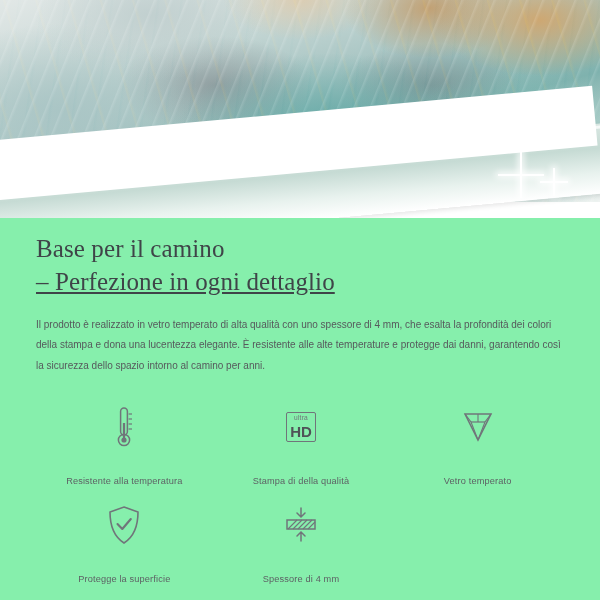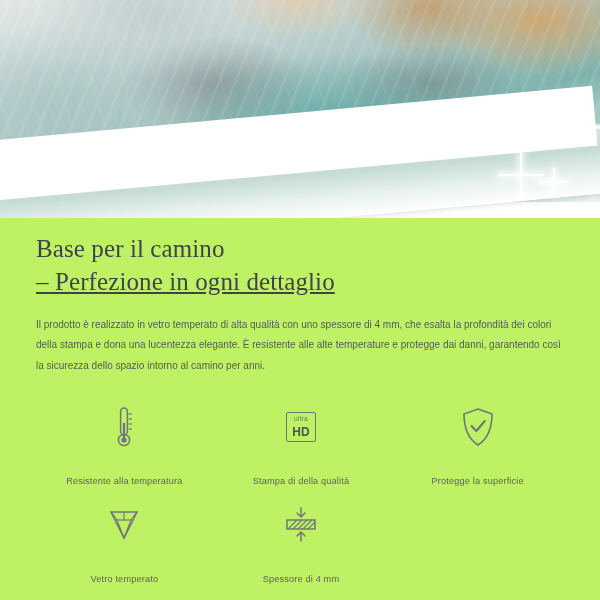--- a/index.html
+++ b/index.html
@@ -4,21 +4,21 @@
 <style>
   * { box-sizing: border-box; }
   html, body { margin: 0; padding: 0; }
   body {
     width: 600px; height: 600px;
     background: #ffffff;
     font-family: "Liberation Sans", sans-serif;
     overflow: hidden;
   }
 
-  .page { position: relative; width: 600px; height: 600px; background:#bef264; }
+  .page { position: relative; width: 600px; height: 600px; background:#86efac; }
 
   
   .hero {
     position: relative;
     width: 600px;
     height: 218px;
     overflow: hidden;
     background: #ffffff;
   }
   .hero-art {
@@ -145,21 +145,21 @@
   }
   .hd-badge {
     width: 30px; height: 30px;
     border: 1.6px solid #70757a;
     border-radius: 2px;
     display:flex; flex-direction:column;
     align-items:center; justify-content:center;
     line-height:1;
   }
   .hd-badge .u { font-size: 6.6px; color:#70757a; letter-spacing:0.2px; }
-  .hd-badge .h { font-size: 12px; font-weight: bold; color:#4f5357; margin-top:3px; }
+  .hd-badge .h { font-size: 15px; font-weight: bold; color:#4f5357; margin-top:3px; }
   svg { display:block; }
 </style>
 </head>
 <body>
 
 <div class="page">
 
   <div class="hero">
     <div class="hero-art"></div>
     <div class="hero-veins"></div>
@@ -203,43 +203,43 @@
           <span class="hd-badge">
             <span class="u">ultra</span>
             <span class="h">HD</span>
           </span>
         </span>
         <span class="cap">Stampa di della qualità</span>
       </div>
 
       <div class="feature">
         <span class="ico">
-          <svg width="34" height="42" viewBox="0 0 34 42">
-            <path d="M17 3 L31 8 C31 24 25 34 17 39 C9 34 3 24 3 8 Z" fill="none" stroke="#70757a" stroke-width="1.6"></path>
-            <path d="M10.5 20 L15.3 25 L23.8 15" fill="none" stroke="#70757a" stroke-width="2.1" stroke-linecap="round" stroke-linejoin="round"></path>
-          </svg>
-        </span>
-        <span class="cap">Protegge la superficie</span>
-      </div>
-
-      <div class="feature">
-        <span class="ico">
           <svg width="38" height="34" viewBox="0 0 38 34">
             <path d="M6 4 L32 4 L19 30 Z" fill="none" stroke="#70757a" stroke-width="1.5"></path>
             <line x1="6" y1="4" x2="12" y2="12" stroke="#70757a" stroke-width="1.2"></line>
             <line x1="32" y1="4" x2="26" y2="12" stroke="#70757a" stroke-width="1.2"></line>
             <line x1="12" y1="12" x2="26" y2="12" stroke="#70757a" stroke-width="1.2"></line>
             <line x1="12" y1="12" x2="19" y2="30" stroke="#70757a" stroke-width="1.1"></line>
             <line x1="26" y1="12" x2="19" y2="30" stroke="#70757a" stroke-width="1.1"></line>
             <line x1="19" y1="4" x2="19" y2="12" stroke="#70757a" stroke-width="1.1"></line>
           </svg>
         </span>
         <span class="cap">Vetro temperato</span>
       </div>
 
+      <div class="feature">
+        <span class="ico">
+          <svg width="34" height="42" viewBox="0 0 34 42">
+            <path d="M17 3 L31 8 C31 24 25 34 17 39 C9 34 3 24 3 8 Z" fill="none" stroke="#70757a" stroke-width="1.6"></path>
+            <path d="M10.5 20 L15.3 25 L23.8 15" fill="none" stroke="#70757a" stroke-width="2.1" stroke-linecap="round" stroke-linejoin="round"></path>
+          </svg>
+        </span>
+        <span class="cap">Protegge la superficie</span>
+      </div>
+
 
       <div class="feature">
         <span class="ico">
           <svg width="38" height="40" viewBox="0 0 38 40">
             <path d="M19 3 L19 11 M15 8 L19 12 L23 8" fill="none" stroke="#70757a" stroke-width="1.5" stroke-linecap="round"></path>
             <rect x="5" y="15" width="28" height="9" fill="none" stroke="#70757a" stroke-width="1.5"></rect>
             <path d="M6 24 L15 15 M11 24 L20 15 M16 24 L25 15 M21 24 L30 15 M26 24 L33 17" stroke="#70757a" stroke-width="1.1"></path>
             <path d="M19 36 L19 28 M15 31 L19 27 L23 31" fill="none" stroke="#70757a" stroke-width="1.5" stroke-linecap="round"></path>
           </svg>
         </span>

